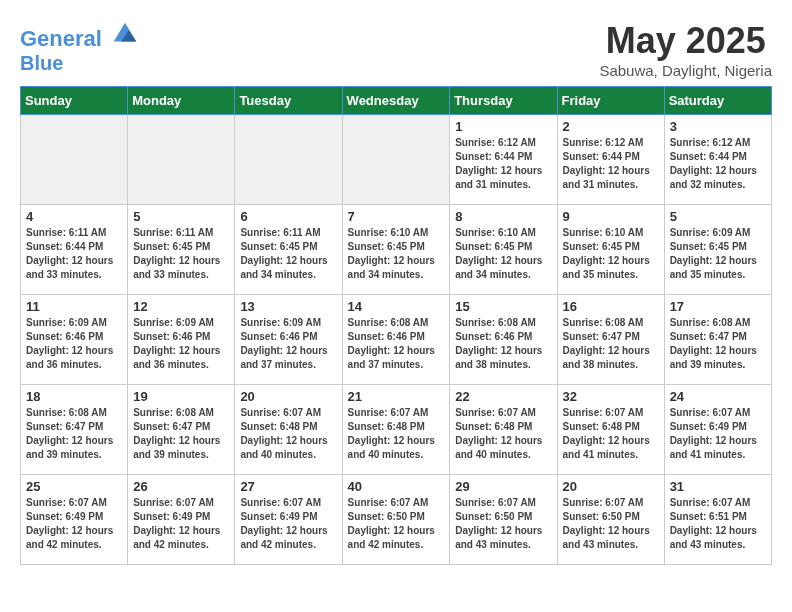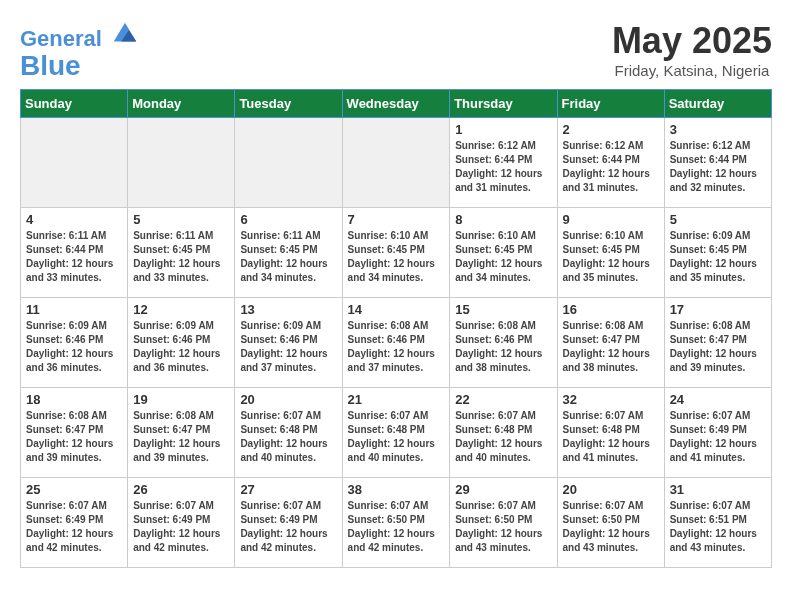--- a/index.html
+++ b/index.html
@@ -92,26 +92,26 @@
 <div class="header">
   <div class="logo">
     <div>
       <div class="logo-text">
         <span>General</span>
         <svg class="logo-icon" viewBox="0 0 40 35" xmlns="http://www.w3.org/2000/svg">
           <polygon points="5,30 20,5 35,30" fill="#4a90d9"></polygon>
           <polygon points="15,30 25,15 35,30" fill="#2a5fa0"></polygon>
         </svg>
       </div>
-      <div class="logo-text"><span style="color:#4a90d9;font-size:28px;">Blue</span></div>
+      <div class="logo-text"><span style="color:#4a90d9;font-size:20px;">Blue</span></div>
     </div>
   </div>
   <div class="title-block">
     <div class="month-title">May 2025</div>
-    <div class="location">Friday, Katsina, Nigeria</div>
+    <div class="location">Sabuwa, Daylight, Nigeria</div>
   </div>
 </div>
 
 <table>
   <thead>
     <tr>
     <th>Sunday</th>
         <th>Monday</th>
         <th>Tuesday</th>
         <th>Wednesday</th>
@@ -317,21 +317,21 @@
 and 42 minutes.</div>
         </td>
         <td>
           <span class="day-number">27</span>
           <div class="day-info" style="white-space: pre-line;">Sunrise: 6:07 AM
 Sunset: 6:49 PM
 Daylight: 12 hours
 and 42 minutes.</div>
         </td>
         <td>
-          <span class="day-number">38</span>
+          <span class="day-number">40</span>
           <div class="day-info" style="white-space: pre-line;">Sunrise: 6:07 AM
 Sunset: 6:50 PM
 Daylight: 12 hours
 and 42 minutes.</div>
         </td>
         <td>
           <span class="day-number">29</span>
           <div class="day-info" style="white-space: pre-line;">Sunrise: 6:07 AM
 Sunset: 6:50 PM
 Daylight: 12 hours

